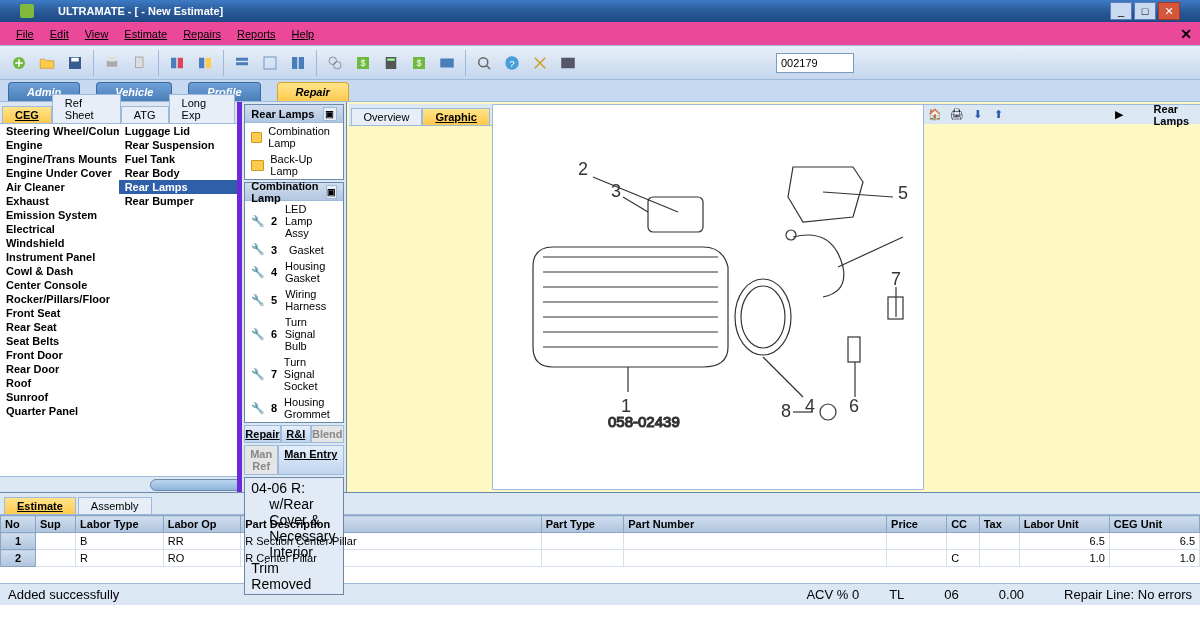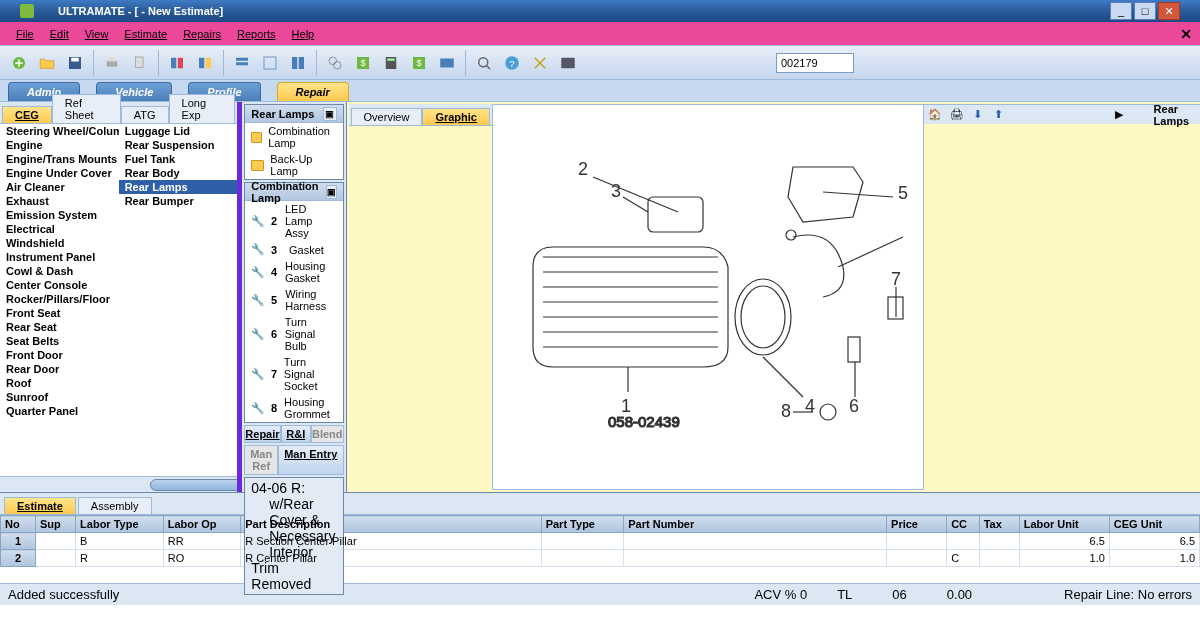--- a/index.html
+++ b/index.html
@@ -66,21 +66,21 @@
   .est-table { height: 68px; background: #fff; overflow: auto; }
   table { border-collapse: collapse; width: 100%; }
   th { background: linear-gradient(to bottom, #d1deee, #aec4de); border: 1px solid #8aa4c4; padding: 2px 4px; text-align: left; font-weight: bold; font-size: 11px; }
   td { border: 1px solid #d6e0ec; padding: 2px 4px; font-size: 11px; background: #fff; }
   td.rowh { background: linear-gradient(to bottom, #d1deee, #aec4de); text-align: center; font-weight: bold; border: 1px solid #8aa4c4; }
   td.num { text-align: right; }
 
   .statusbar { height: 22px; background: #dce7f4; border-top: 1px solid #9db9dc; display: flex; align-items: center; padding: 0 8px; font-size: 13px; }
   .statusbar .seg { margin-right: 40px; }
   .statusbar .seg2 { margin-left: auto; margin-right: 30px; }
-  .statusbar .seg3 { margin-right: 92px; }
+  .statusbar .seg3 { margin-right: 40px; }
 
   svg.ic { width: 18px; height: 18px; }
 </style>
 </head>
 <body>
 
 <div class="titlebar">
   <div class="icon"></div>
   <div class="title">ULTRAMATE - [ - New Estimate]</div>
   <div class="win-btns">

